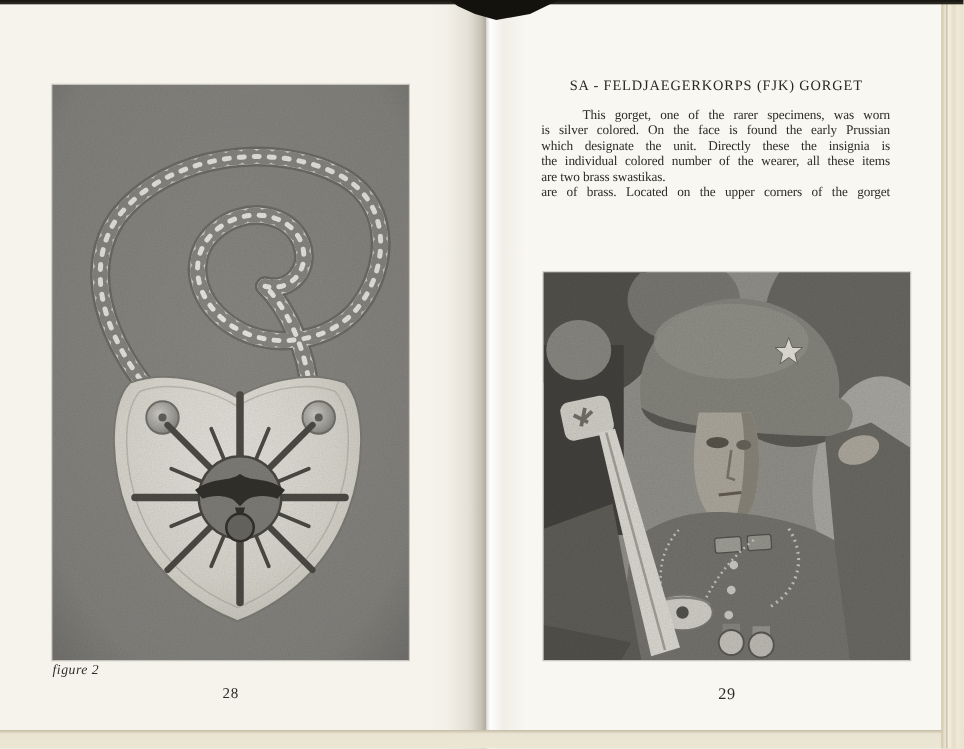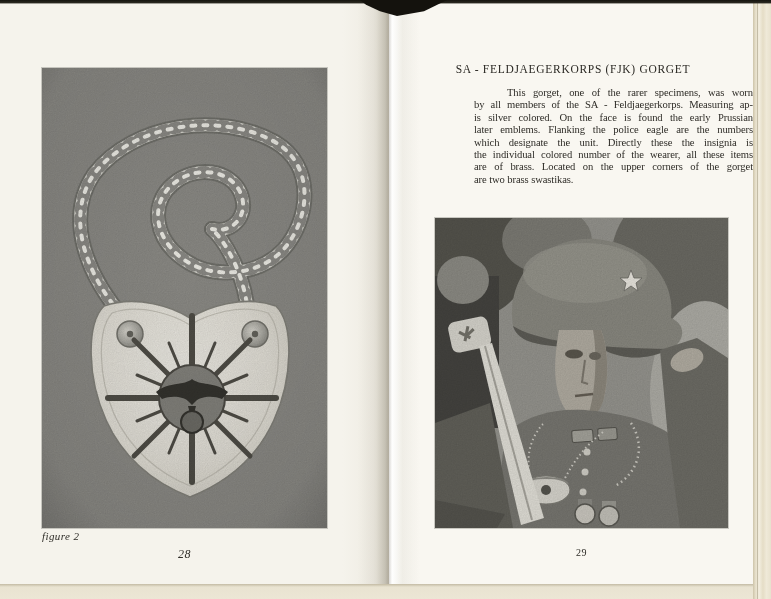--- a/index.html
+++ b/index.html
@@ -66,52 +66,51 @@
     background:#8e8d88;
     box-shadow: 0 0 0 1px rgba(60,58,52,0.25);
   }
   .figure-caption {
     position: absolute; left:42px; top:530px; width:285px;
     font-style: italic;
     font-size: 11px; letter-spacing: 0.4px;
   }
   .page-num-left {
     position: absolute; left:42px; top:547px; width:285px;
-    text-align: center; font-size: 12px; letter-spacing: 0.5px; font-style: italic;
+    text-align: center; font-size: 12px; letter-spacing: 0.5px;
   }
 
   
   .section-heading {
     position: absolute; left:425px; top:63px; width:296px;
     text-align: center;
     font-size: 11.5px;
     letter-spacing: 0.7px;
     white-space: nowrap;
     color: #2a2823;
   }
   .body-text {
     position: absolute; left:433px; top:87px; width:279px;
     font-size: 10.6px;
     line-height: 12.4px;
     letter-spacing: -0.1px;
     color: #2e2c27;
-    margin-left: 41px;
   }
   .bline { text-align: justify; text-align-last: justify; white-space: normal; }
   .bline.indent { text-indent: 33px; }
   .bline.last { text-align-last: left; }
 
   .soldier-photo {
     position: absolute; left:435px; top:218px; width:293px; height:310px;
     background:#94938d;
     box-shadow: 0 0 0 1px rgba(60,58,52,0.25);
   }
   .page-num-right {
     position: absolute; left:435px; top:547px; width:293px;
-    text-align: center; font-size: 10px; letter-spacing: 0.5px;
+    text-align: center; font-size: 13px; letter-spacing: 0.5px;
   }
 
   svg { display:block; }
 </style>
 </head>
 <body>
 
 <div class="scan">
 
   <div class="page-left"></div>
@@ -193,27 +192,25 @@
       <rect x="0" y="0" width="285" height="460" filter="url(#grain)" opacity="0.14"></rect>
     </svg>
   </div>
 
   <div class="figure-caption">figure 2</div>
   <div class="page-num-left">28</div>
 
   <div class="section-heading">SA - FELDJAEGERKORPS  (FJK)  GORGET</div>
   <div class="body-text">
       <div class="bline indent">This gorget, one of the rarer specimens, was worn</div>
-      <div class="bline">by all members of the SA - Feldjaegerkorps. Measuring ap-</div>
       <div class="bline">is silver colored. On the face is found the early Prussian</div>
-      <div class="bline">later emblems. Flanking the police eagle are the numbers</div>
       <div class="bline">which designate the unit. Directly these the insignia is</div>
       <div class="bline">the individual colored number of the wearer, all these items</div>
+      <div class="bline last">are two brass swastikas.</div>
       <div class="bline">are of brass. Located on the upper corners of the gorget</div>
-      <div class="bline last">are two brass swastikas.</div>
     </div>
 
   <div class="soldier-photo">
     <svg width="293" height="310" viewBox="0 0 293 310">
       <defs>
         <filter id="grain2">
           <feTurbulence type="fractalNoise" baseFrequency="0.8" numOctaves="2" result="n2"></feTurbulence>
           <feColorMatrix in="n2" type="matrix" values="0 0 0 0 0  0 0 0 0 0  0 0 0 0 0  0.4 0.4 0.4 0 0"></feColorMatrix>
         </filter>
       </defs>

